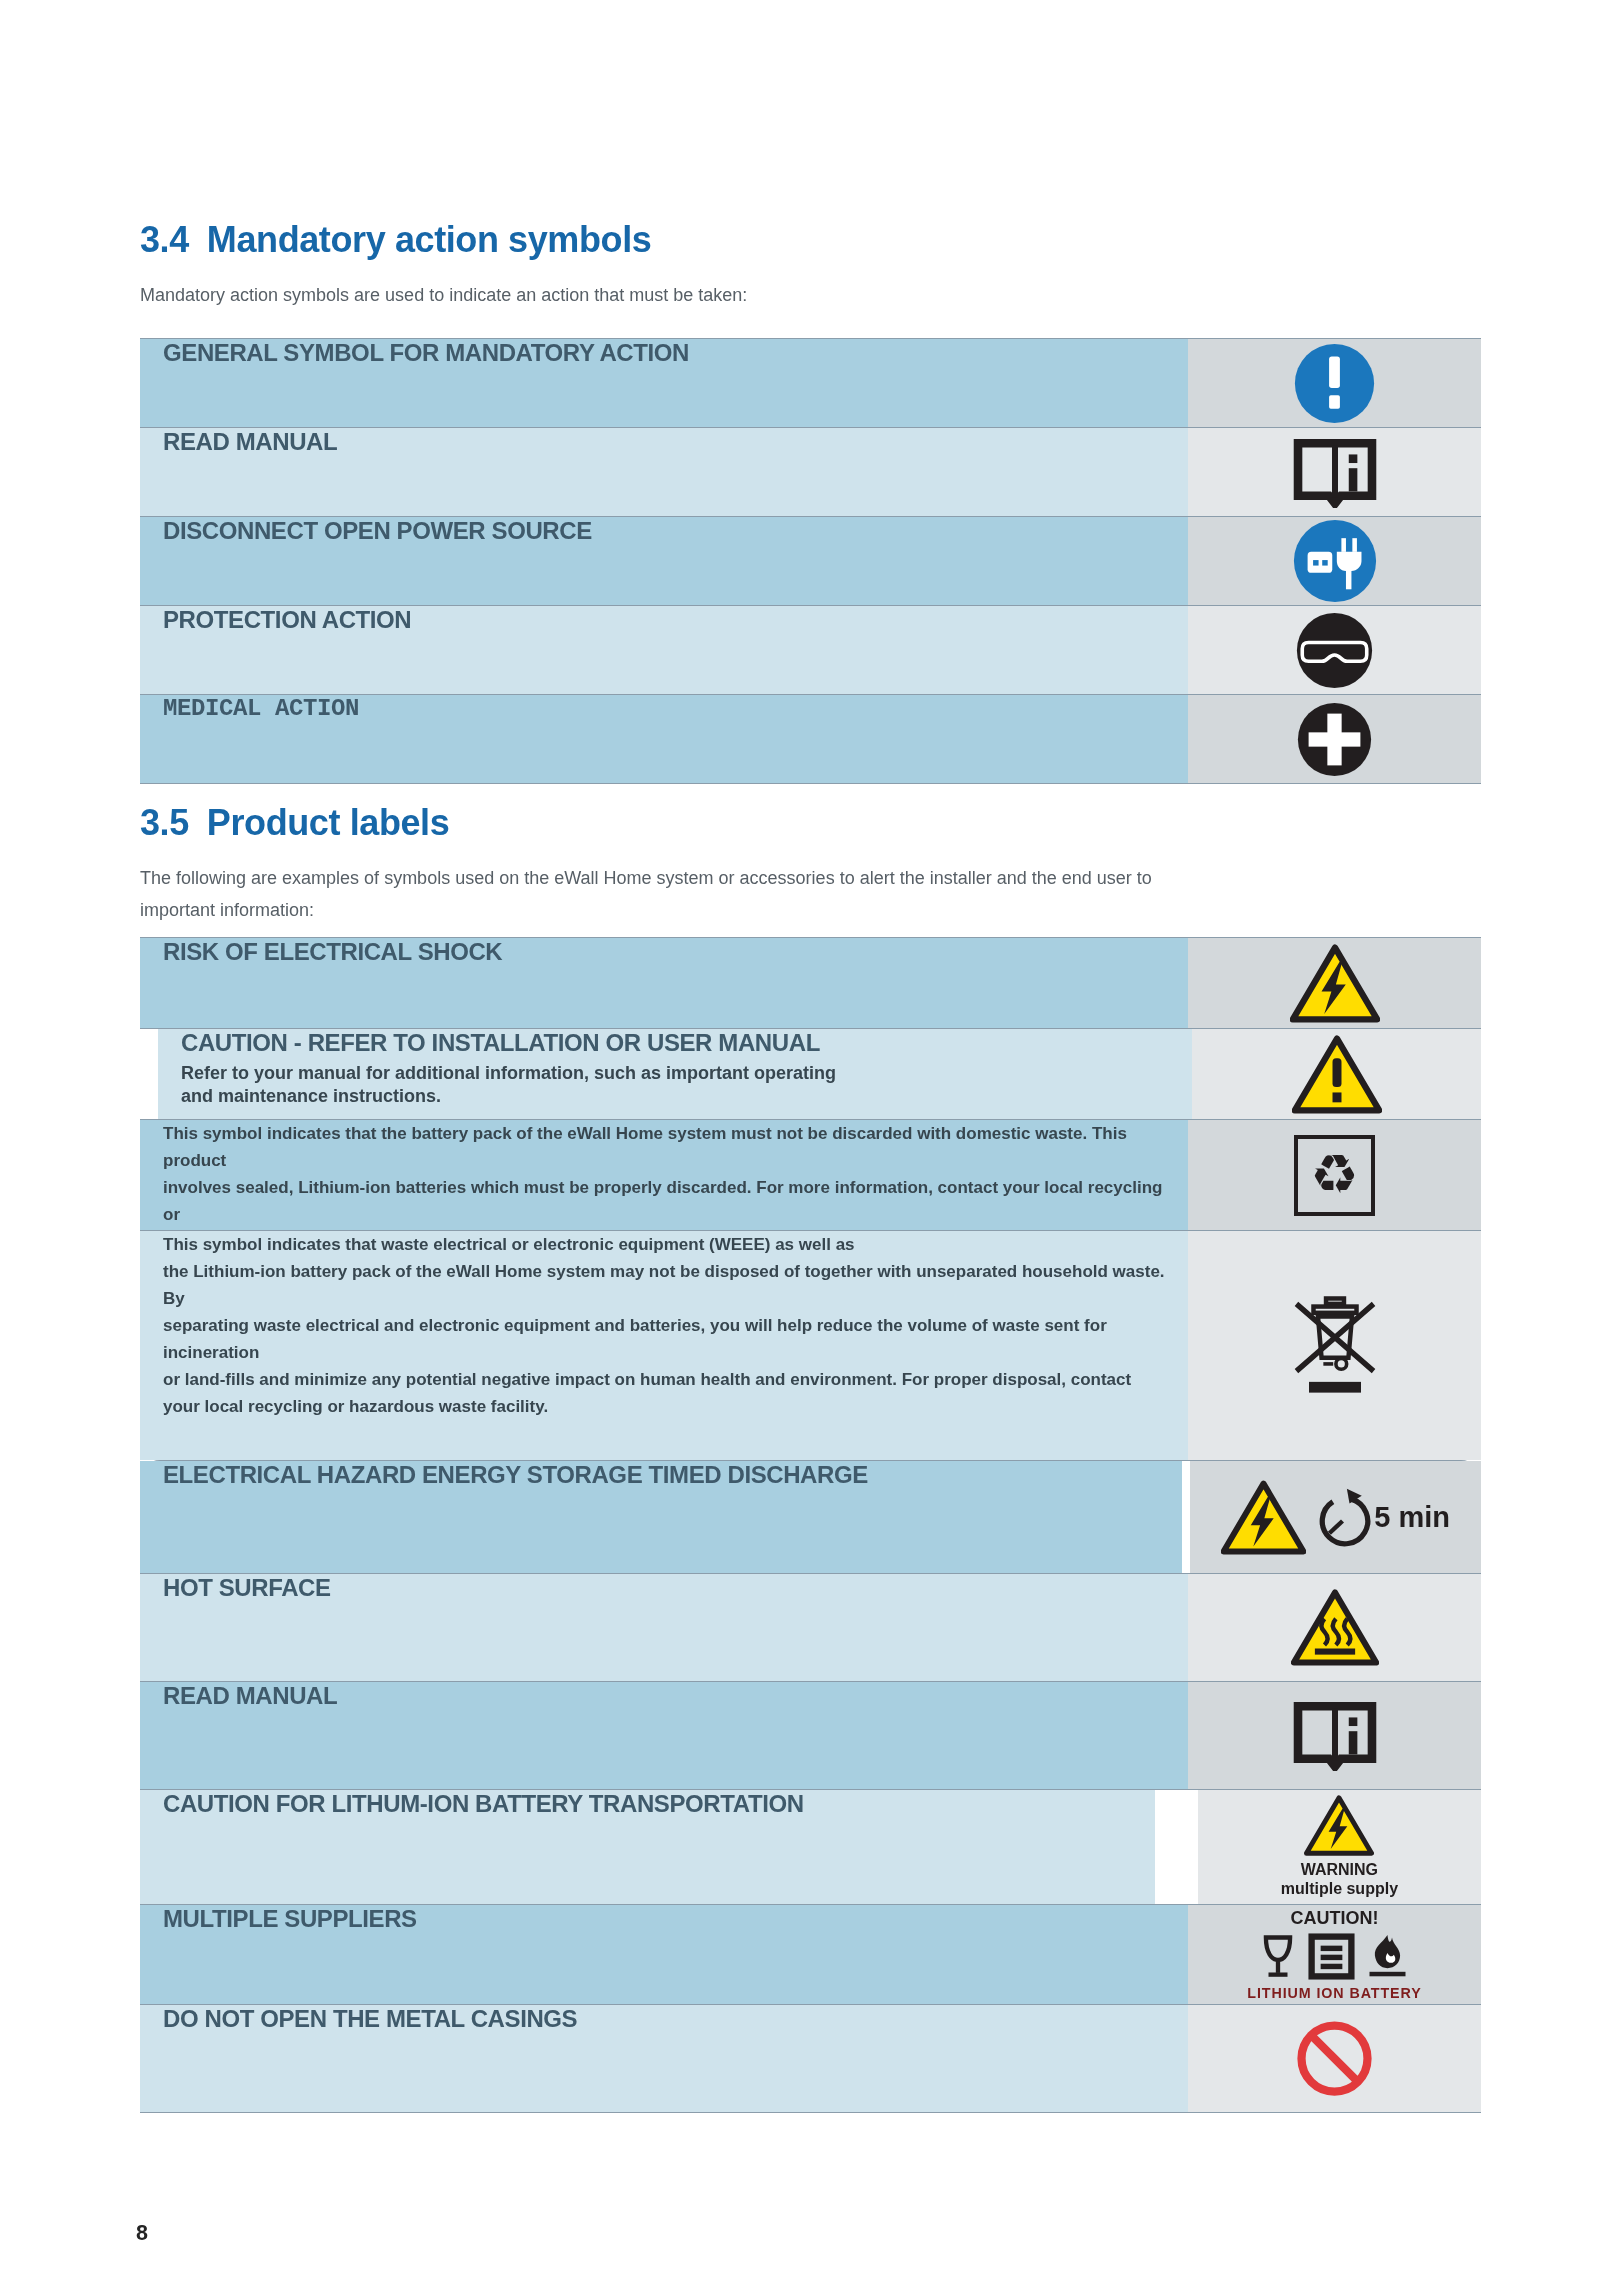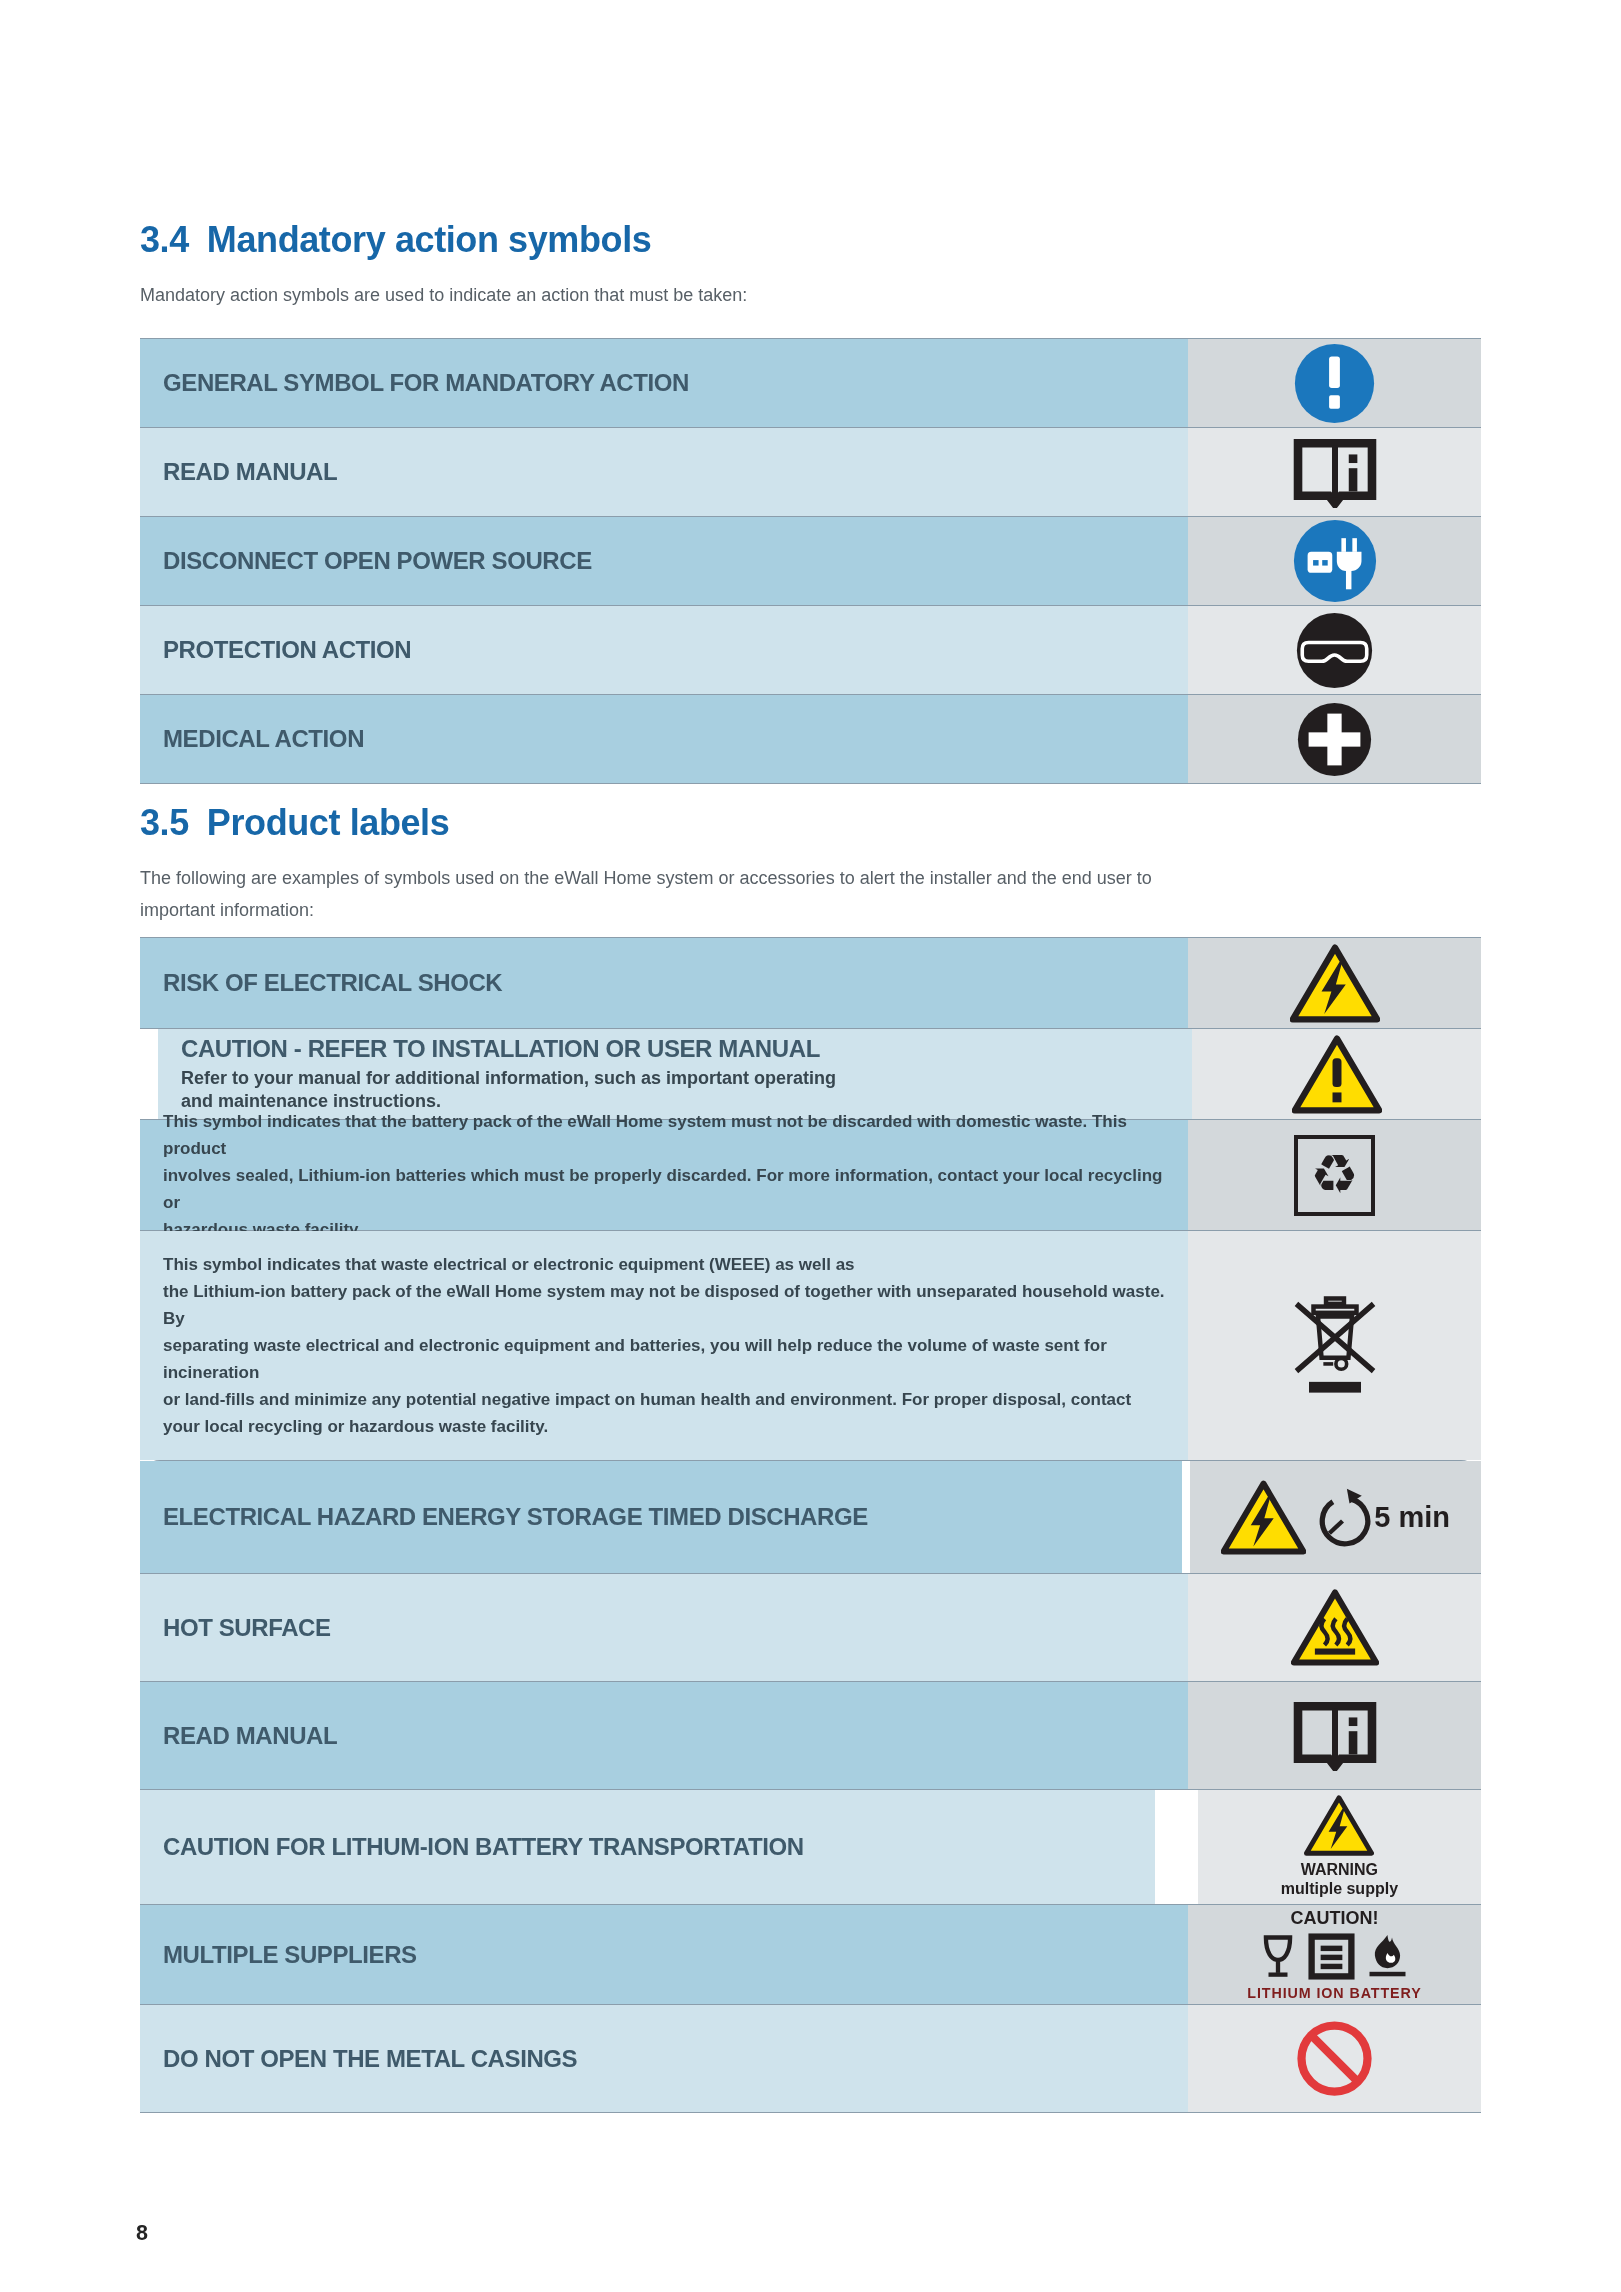--- a/index.html
+++ b/index.html
@@ -40,21 +40,21 @@
   #intro35{top:862px;}
   .sym-table{
     position:absolute;left:140px;width:1341px;
     border-top:1.8px solid var(--line);
   }
   #table34{top:338px;}
   #table35{top:937px;}
   .row{display:flex;border-bottom:1.8px solid var(--line);}
   .cell-label{
     width:1048px;box-sizing:border-box;padding-left:23px;padding-right:21.5px;
-    display:flex;flex-direction:column;justify-content:center;
+    display:flex;flex-direction:column;
   }
   .cell-icon{
     width:293px;box-sizing:border-box;
     display:flex;flex-direction:column;align-items:center;justify-content:center;
     overflow:visible;
   }
   .row.dark .cell-label{background:var(--rowDark);}
   .row.dark .cell-icon{background:var(--iconDark);}
   .row.light .cell-label{background:var(--rowLight);}
   .row.light .cell-icon{background:var(--iconLight);}
@@ -155,21 +155,21 @@
       </div>
       <div class="cell-icon">
         <span class="icon-wrap">
           <svg width="77" height="77" viewBox="0 0 86 86">
       <circle cx="43" cy="43" r="42" fill="var(--iconBlack)"></circle>
       <path d="M14 34 H72 Q79 34 79 41 V48 Q79 55 72 55 H57 C50 55 50 48 43 48 C36 48 36 55 29 55 H14 Q7 55 7 48 V41 Q7 34 14 34 Z" fill="none" stroke="#fff" stroke-width="4"></path>
           </svg>
         </span>
       </div>
     </div>
-    <div class="row dark" style="height: 88px;">
+    <div class="row dark" style="height: 88px; font-family: Liberation Mono, monospace;">
       <div class="cell-label">
         <div class="label">MEDICAL ACTION</div>
       </div>
       <div class="cell-icon">
         <span class="icon-wrap">
           <svg width="75" height="75" viewBox="0 0 84 84">
       <circle cx="42" cy="42" r="41" fill="var(--iconBlack)"></circle>
       <rect x="34" y="13" width="16" height="58" fill="#fff"></rect>
       <rect x="13" y="34" width="58" height="16" fill="#fff"></rect>
           </svg>

